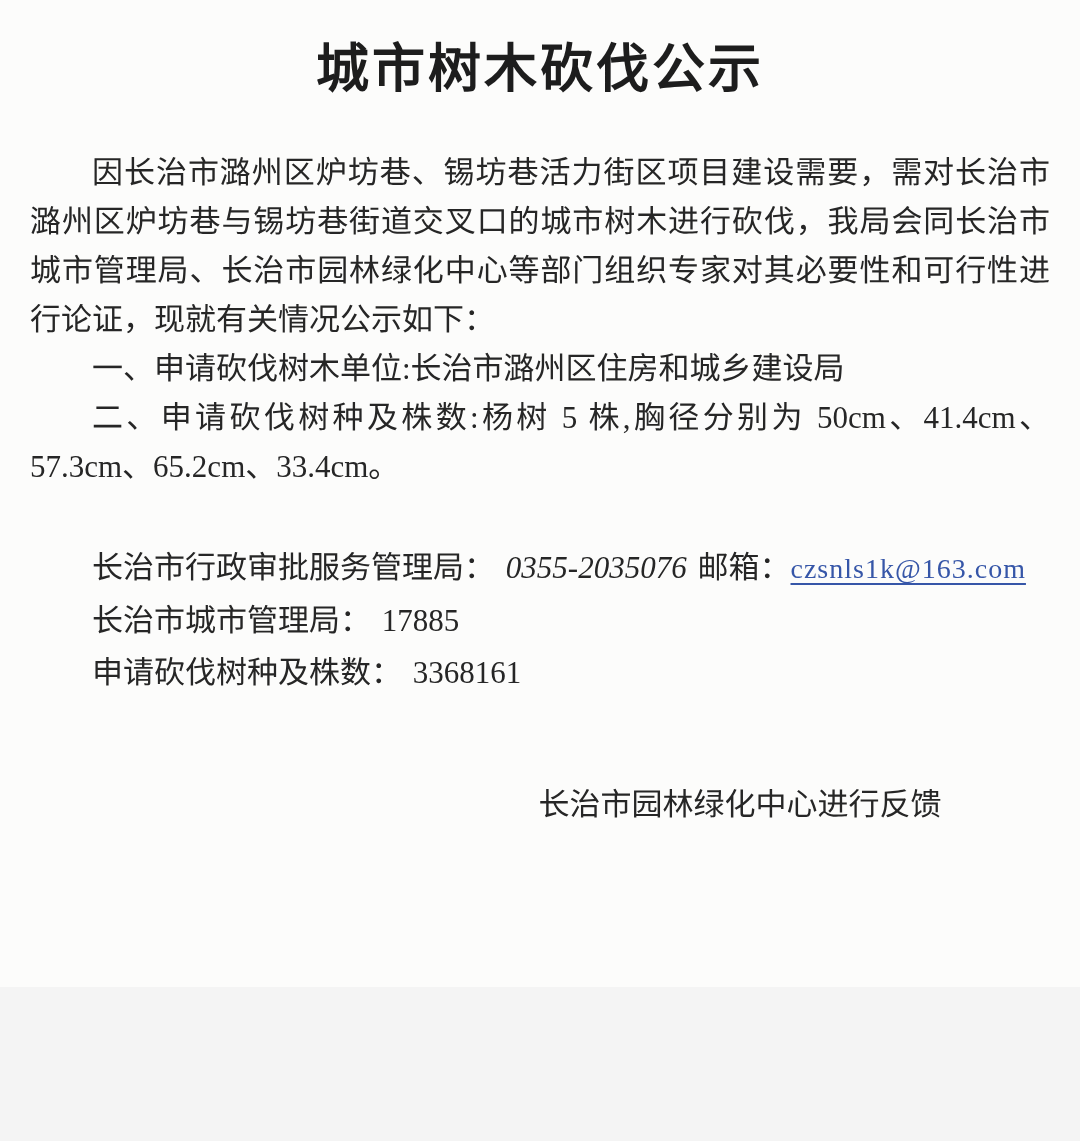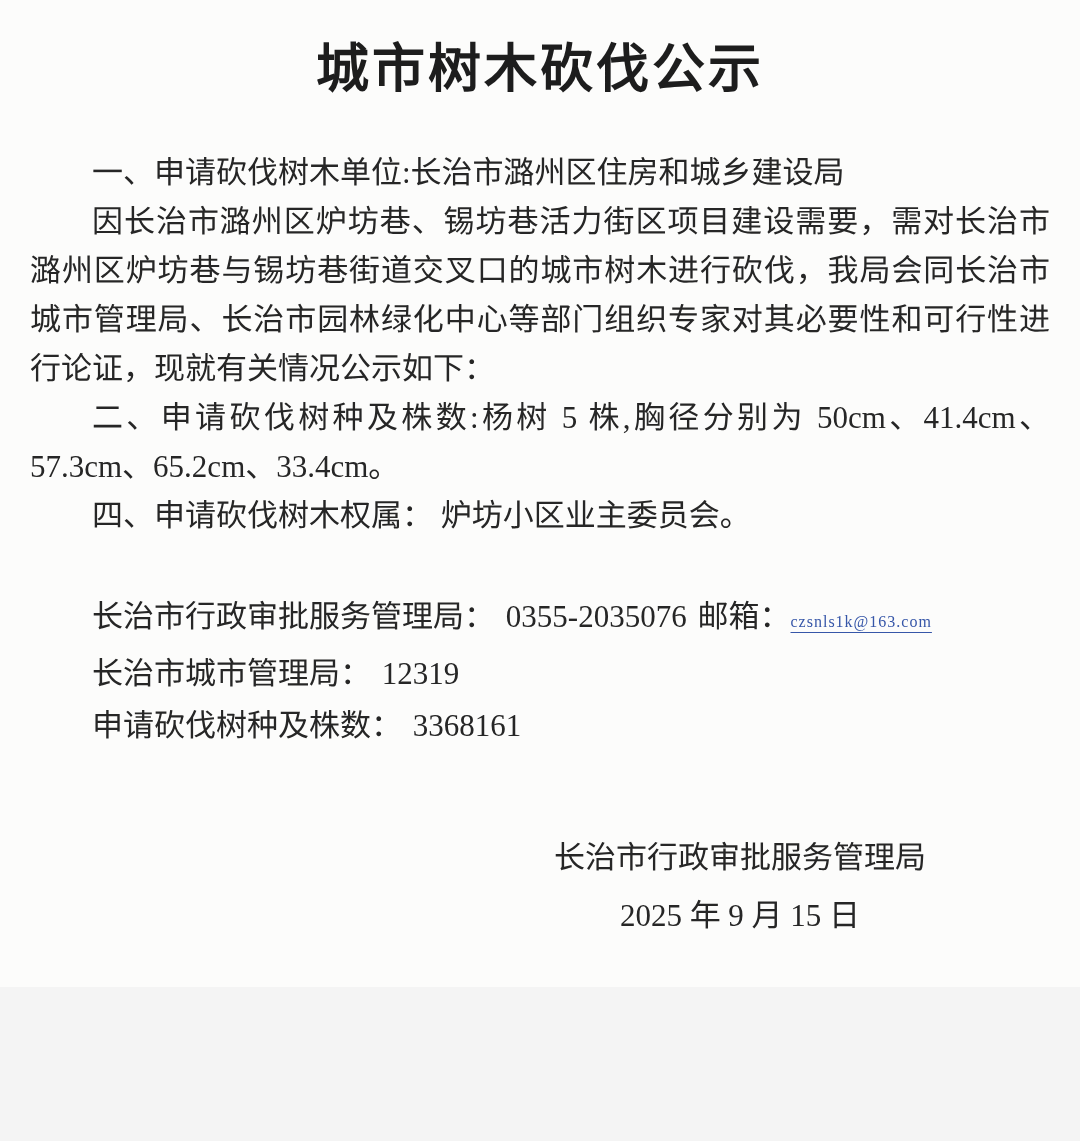--- a/index.html
+++ b/index.html
@@ -37,68 +37,66 @@
     text-justify: inter-character;
   }
   .contacts {
     margin-top: 52px;
   }
   .contacts p {
     margin: 0 0 3px 0;
     padding-left: 2em;
     text-indent: 0;
   }
-  .contact-phone { margin-left: 0.35em; }
+  .contact-phone { margin-left: 0.35em; font-style: italic; }
   .contact-email-label { margin-left: 0.35em; }
   .contact-value { margin-left: 0.35em; }
   .email-link {
     color: #3656a8;
     text-decoration: underline;
     text-underline-offset: 5px;
     cursor: pointer;
-    font-size: 16px;
+    font-size: 28px;
     letter-spacing: 1px;
   }
   .signature {
     width: 480px;
     margin: 82px 70px 0 auto;
     text-align: center;
   }
   .signature p {
     margin: 0 0 6px 0;
     line-height: 52px;
   }
 </style>
 </head>
 <body>
 
 <div class="page">
 
   <h1 class="doc-title">城市树木砍伐公示</h1>
 
+  <p class="para">因长治市潞州区炉坊巷、锡坊巷活力街区项目建设需要，需对长治市潞州区炉坊巷与锡坊巷街道交叉口的城市树木进行砍伐，我局会同长治市城市管理局、长治市园林绿化中心等部门组织专家对其必要性和可行性进行论证，现就有关情况公示如下：</p>
+
   <p class="para">一、申请砍伐树木单位:长治市潞州区住房和城乡建设局</p>
-
-  <p class="para">因长治市潞州区炉坊巷、锡坊巷活力街区项目建设需要，需对长治市潞州区炉坊巷与锡坊巷街道交叉口的城市树木进行砍伐，我局会同长治市城市管理局、长治市园林绿化中心等部门组织专家对其必要性和可行性进行论证，现就有关情况公示如下：</p>
 
   <p class="para">二、申请砍伐树种及株数:杨树 5 株,胸径分别为 50cm、41.4cm、57.3cm、65.2cm、33.4cm。</p>
 
 
-  <p class="para">四、申请砍伐树木权属： 炉坊小区业主委员会。</p>
 
 
   <div class="contacts">
     <p>
       <span>长治市行政审批服务管理局：</span><span class="contact-phone">0355-2035076</span><span class="contact-email-label">邮箱：</span><a class="email-link">czsnls1k@163.com</a>
     </p>
     <p>
-      <span>长治市城市管理局：</span><span class="contact-value">12319</span>
+      <span>长治市城市管理局：</span><span class="contact-value">17885</span>
     </p>
     <p>
       <span>申请砍伐树种及株数：</span><span class="contact-value">3368161</span>
     </p>
   </div>
 
   <div class="signature">
-    <p>长治市行政审批服务管理局</p>
-    <p>2025 年 9 月 15 日</p>
+    <p>长治市园林绿化中心进行反馈</p>
   </div>
 
 </div>
 
 </body></html>

